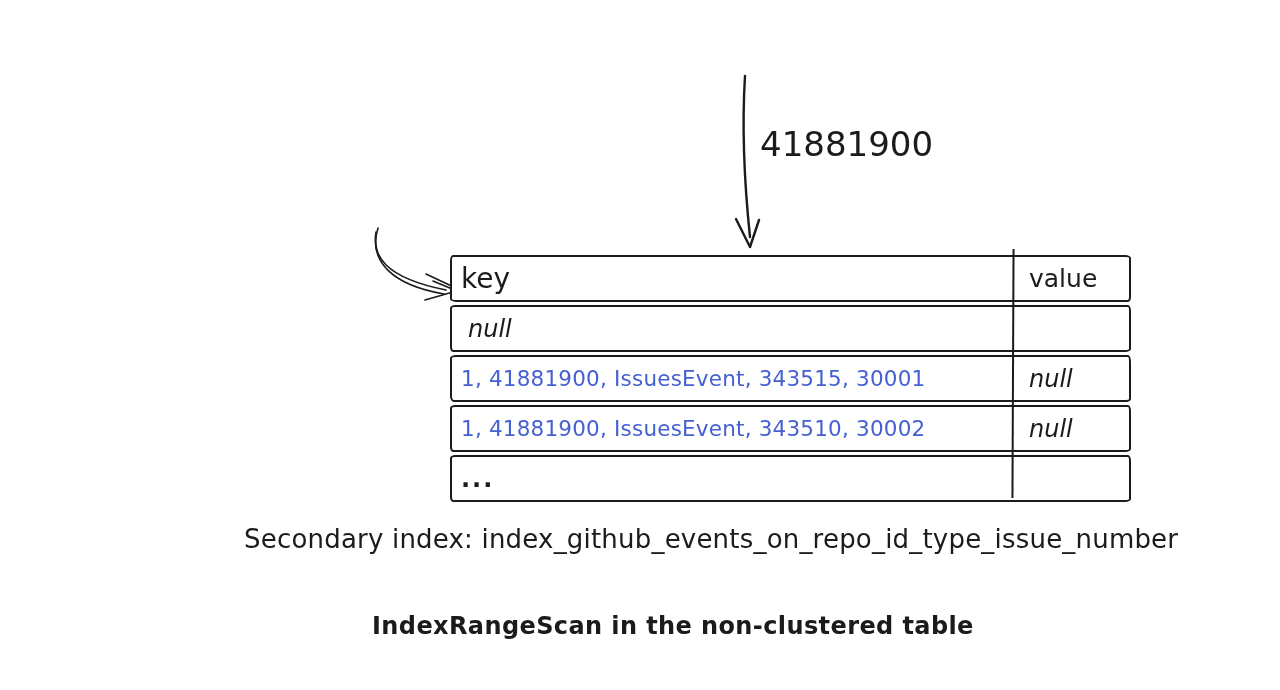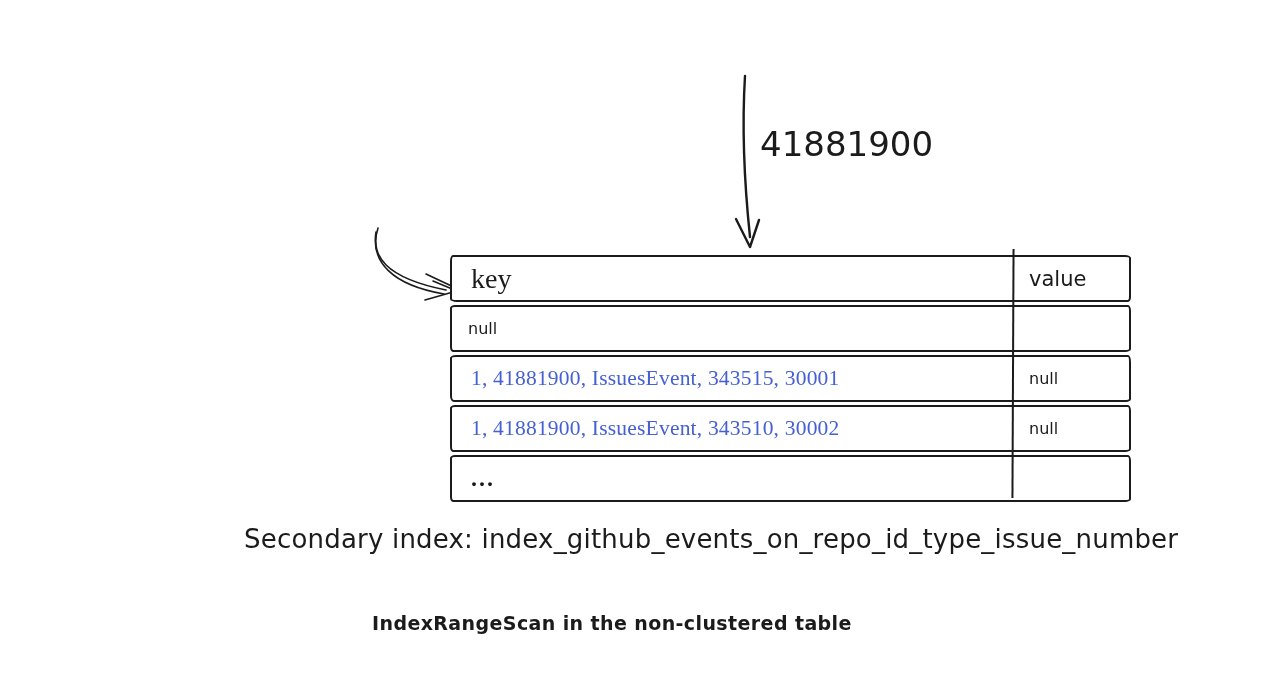--- a/index.html
+++ b/index.html
@@ -65,56 +65,55 @@
     border-radius: 5px 3px 6px 3px / 3px 6px 3px 5px;
     background: #ffffff;
     align-items: stretch;
   }
   .trow:nth-child(2) { border-radius: 3px 6px 3px 7px / 6px 3px 5px 3px; }
   .trow:nth-child(4) { border-radius: 6px 3px 5px 4px / 3px 7px 3px 6px; }
   .cell-key {
     flex: 0 0 561px;
     display: flex;
     align-items: center;
-    padding-left: 19px;
+    padding-left: 9px;
     overflow: hidden;
     white-space: nowrap;
-    font-family: Liberation Serif, serif;
   }
   .cell-value {
     flex: 1 1 auto;
     display: flex;
     align-items: center;
     padding-left: 16px;
     overflow: hidden;
     white-space: nowrap;
   }
   .header-row .cell-key { font-size: 28px; }
-  .header-row .cell-value { font-size: 21px; }
+  .header-row .cell-value { font-size: 25px; }
   .data-row .cell-key { font-size: 21.5px; color: #4560d2; letter-spacing: 0.2px; }
-  .data-row .cell-value { font-size: 16px; }
+  .data-row .cell-value { font-size: 24px; font-style: italic; }
   .ellipsis-row .cell-key { font-size: 24px; font-weight: bold; letter-spacing: 2px; }
   .col-divider {
     position: absolute;
     left: 562px; top: -6px;
     width: 2.4px; height: 249px;
     background: #1b1b1b;
     transform: rotate(0.25deg);
   }
 
   
   .caption {
     left: 244px; top: 524px;
     font-size: 26px;
     letter-spacing: 0.2px;
     white-space: nowrap;
   }
   .title {
     left: 372px; top: 612px;
-    font-size: 19px;
+    font-size: 24px;
     font-weight: bold;
     letter-spacing: 0.4px;
     white-space: nowrap;
   }
 </style>
 </head>
 <body>
 
 <div id="canvas">
 

